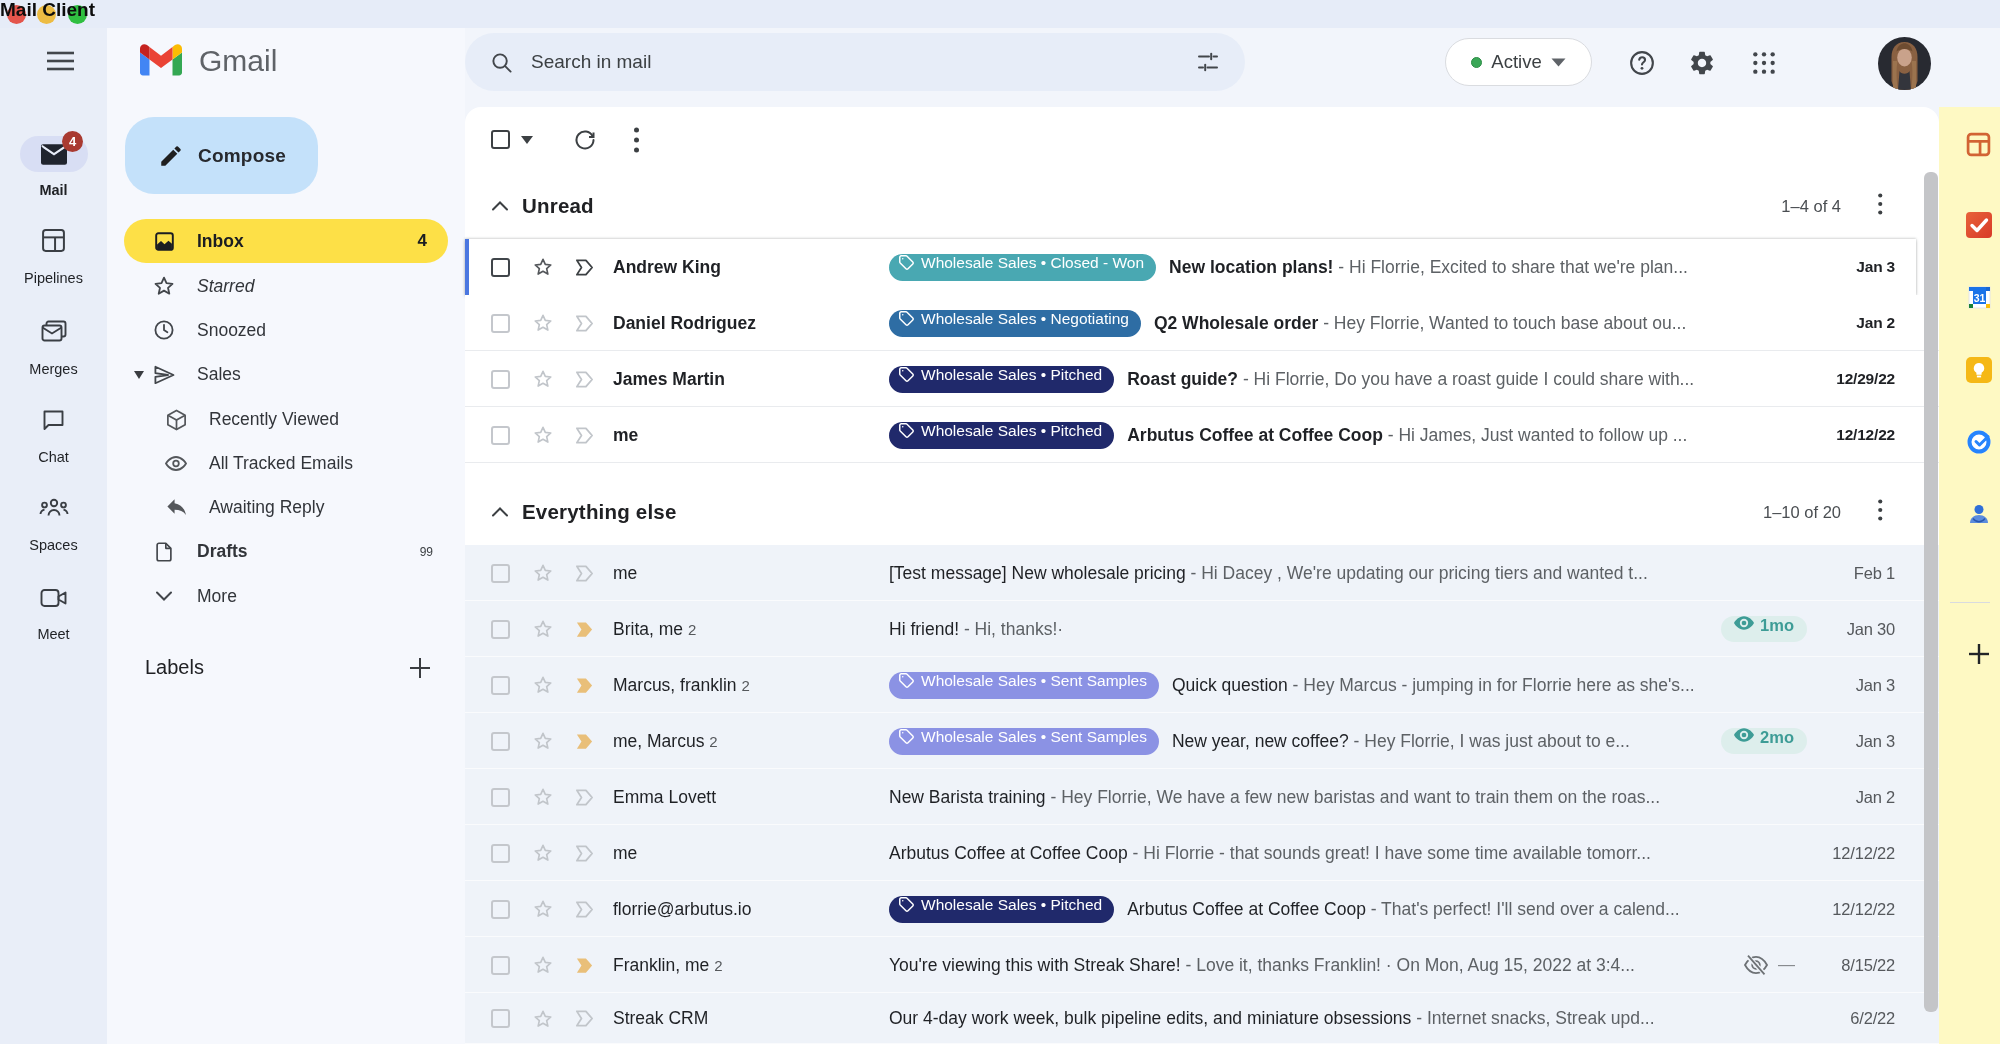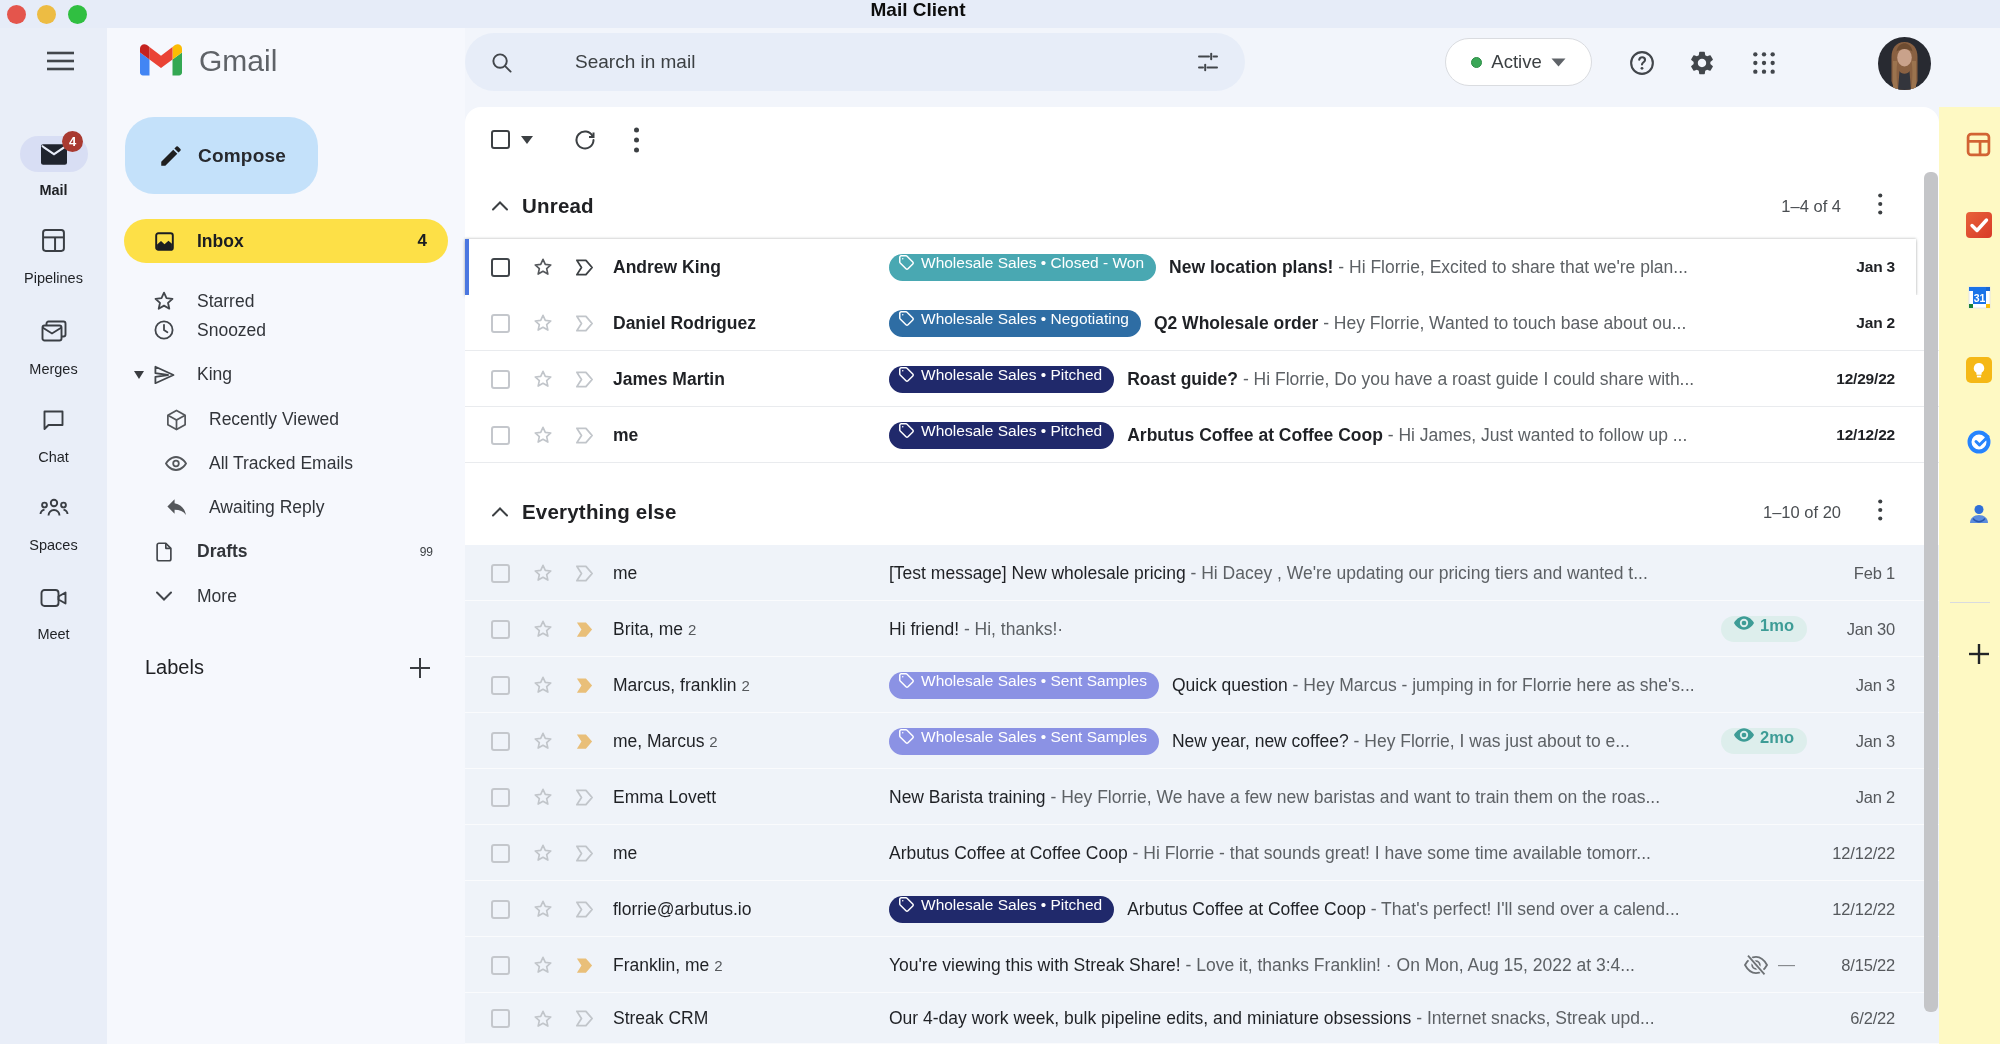--- a/index.html
+++ b/index.html
@@ -3,21 +3,21 @@
 <meta charset="utf-8">
 <style>
 * { margin:0; padding:0; box-sizing:border-box; }
 html,body { width:2000px; height:1044px; overflow:hidden; }
 body { font-family:"Liberation Sans", sans-serif; position:relative; background:#f2f5fb; }
 .abs { position:absolute; }
 
 
 #titlebar { left:0; top:0; width:2000px; height:28px; background:#e6ecf8; }
 .tl { position:absolute; top:5px; width:19px; height:19px; border-radius:50%; }
-#title { position:absolute; top:0px; left:0; width:1836px; text-align:center; font-size:19px; font-weight:bold; color:#0d0d0d; line-height:19px; }
+#title { position:absolute; top:0px; left:0; width:1836px; text-align:left; font-size:19px; font-weight:bold; color:#0d0d0d; line-height:19px; }
 
 
 #rail { left:0; top:28px; width:107px; height:1016px; background:#e9eef8; }
 .railitem { position:absolute; left:0; width:107px; text-align:center; }
 .raillabel { font-size:14.5px; color:#1f2125; margin-top:13px; }
 .railsel { position:absolute; left:20px; width:68px; height:36px; border-radius:18px; background:#d8def4; }
 
 
 #nav { left:107px; top:28px; width:358px; height:1016px; background:#f6f8fd; }
 #compose { position:absolute; left:18px; top:89px; width:193px; height:77px; border-radius:29px; background:#c4e1fa; display:flex; align-items:center; }
@@ -26,21 +26,21 @@
 .navrow .ic { width:24px; height:24px; margin-left:28px; margin-right:21px; flex:none; display:flex; align-items:center; justify-content:center;}
 .navrow .ind { margin-left:40px; margin-right:21px; }
 .navrow .cnt { margin-left:auto; margin-right:21px; font-size:12px; color:#3c4043; }
 #inboxrow { background:#fde047; border-radius:23px; font-weight:bold; color:#1b1d22; }
 #inboxrow .cnt { font-weight:bold; color:#1b1d22; font-size:17px;}
 #labels { position:absolute; left:38px; top:628px; width:300px; display:flex; align-items:center; }
 #labels span { font-size:20px; color:#202124; }
 
 
 #hdr { left:465px; top:28px; width:1535px; height:79px; background:#f2f5fb; }
-#searchbar { position:absolute; left:0px; top:5px; width:780px; height:58px; border-radius:29px; background:#e7edf8; display:flex; align-items:center;gap:44px; }
+#searchbar { position:absolute; left:0px; top:5px; width:780px; height:58px; border-radius:29px; background:#e7edf8; display:flex; align-items:center; }
 #searchbar .ph { font-size:19px; color:#3c4043; margin-left:18px; }
 #activepill { position:absolute; left:980px; top:10px; width:147px; height:48px; border-radius:24px; background:#fff; border:1.5px solid #dadce0; display:flex; align-items:center; justify-content:center; gap:9px;}
 #activepill .dot { width:11px; height:11px; border-radius:50%; background:#3aa757; border:1px solid #2c8c46;}
 #activepill .txt { font-size:18.5px; color:#3c4043; font-weight:500;}
 
 
 #rightbar { left:1939px; top:107px; width:61px; height:937px; background:#fef9c3; }
 
 
 #panel { left:465px; top:107px; width:1474px; height:937px; background:#fff; border-radius:16px 16px 0 0; }
@@ -176,21 +176,21 @@
   <div class="navrow" id="inboxrow" style="top:191px;width:324px;">
     <span class="ic">
         <svg width="21" height="21" viewBox="0 0 24 24">
           <rect x="2.5" y="2.5" width="19" height="19" rx="2.5" fill="none" stroke="#1b1d22" stroke-width="2.2"></rect>
           <path d="M3.5 15.5 8 11.5l4 3.5 4.5-4 4 3.5v6a1 1 0 0 1-1 1h-15a1 1 0 0 1-1-1z" fill="#1b1d22"></path>
         </svg>
       </span>
     <span>Inbox</span>
       <span class="cnt">4</span>
   </div>
-  <div class="navrow" style="top:251px;">
+  <div class="navrow" style="top:236px;font-style:italic;">
     <span class="ic">
         <svg width="24" height="24" viewBox="0 0 24 24" fill="none" stroke="#42464b" stroke-width="1.8">
           <path d="M12 3.6l2.5 5.6 6 .6-4.5 4 1.3 5.9-5.3-3.1-5.3 3.1 1.3-5.9-4.5-4 6-.6z" stroke-linejoin="round"></path>
         </svg>
       </span>
     <span>Starred</span>
   </div>
   <div class="navrow" style="top:280.3px;">
     <span class="ic">
         <svg width="24" height="24" viewBox="0 0 24 24" fill="none" stroke="#42464b" stroke-width="1.8">
@@ -202,21 +202,21 @@
   </div>
   <div class="navrow" style="top:324.6px;">
     <svg style="position:absolute;left:9px;top:17px;" width="12" height="10" viewBox="0 0 12 10">
         <path d="M1 1h10L6 9z" fill="#3a3d41"></path>
       </svg>
     <span class="ic">
         <svg width="24" height="24" viewBox="0 0 24 24" fill="none" stroke="#42464b" stroke-width="1.8">
           <path d="M3.4 20.2 21.5 12 3.4 3.8 3.4 10.2 16 12 3.4 13.8z" stroke-linejoin="round"></path>
         </svg>
       </span>
-    <span>King</span>
+    <span>Sales</span>
   </div>
   <div class="navrow" style="top:368.9px;">
     <span class="ic ind">
         <svg width="23" height="23" viewBox="0 0 24 24" fill="none" stroke="#54575b" stroke-width="1.8" stroke-linejoin="round">
           <path d="M12 2.5 21 7.5 12 12.5 3 7.5z"></path>
           <path d="M3 7.5V17.5L12 22.5 21 17.5V7.5"></path>
           <path d="M12 12.5V22.5"></path>
         </svg>
       </span>
     <span>Recently Viewed</span>

